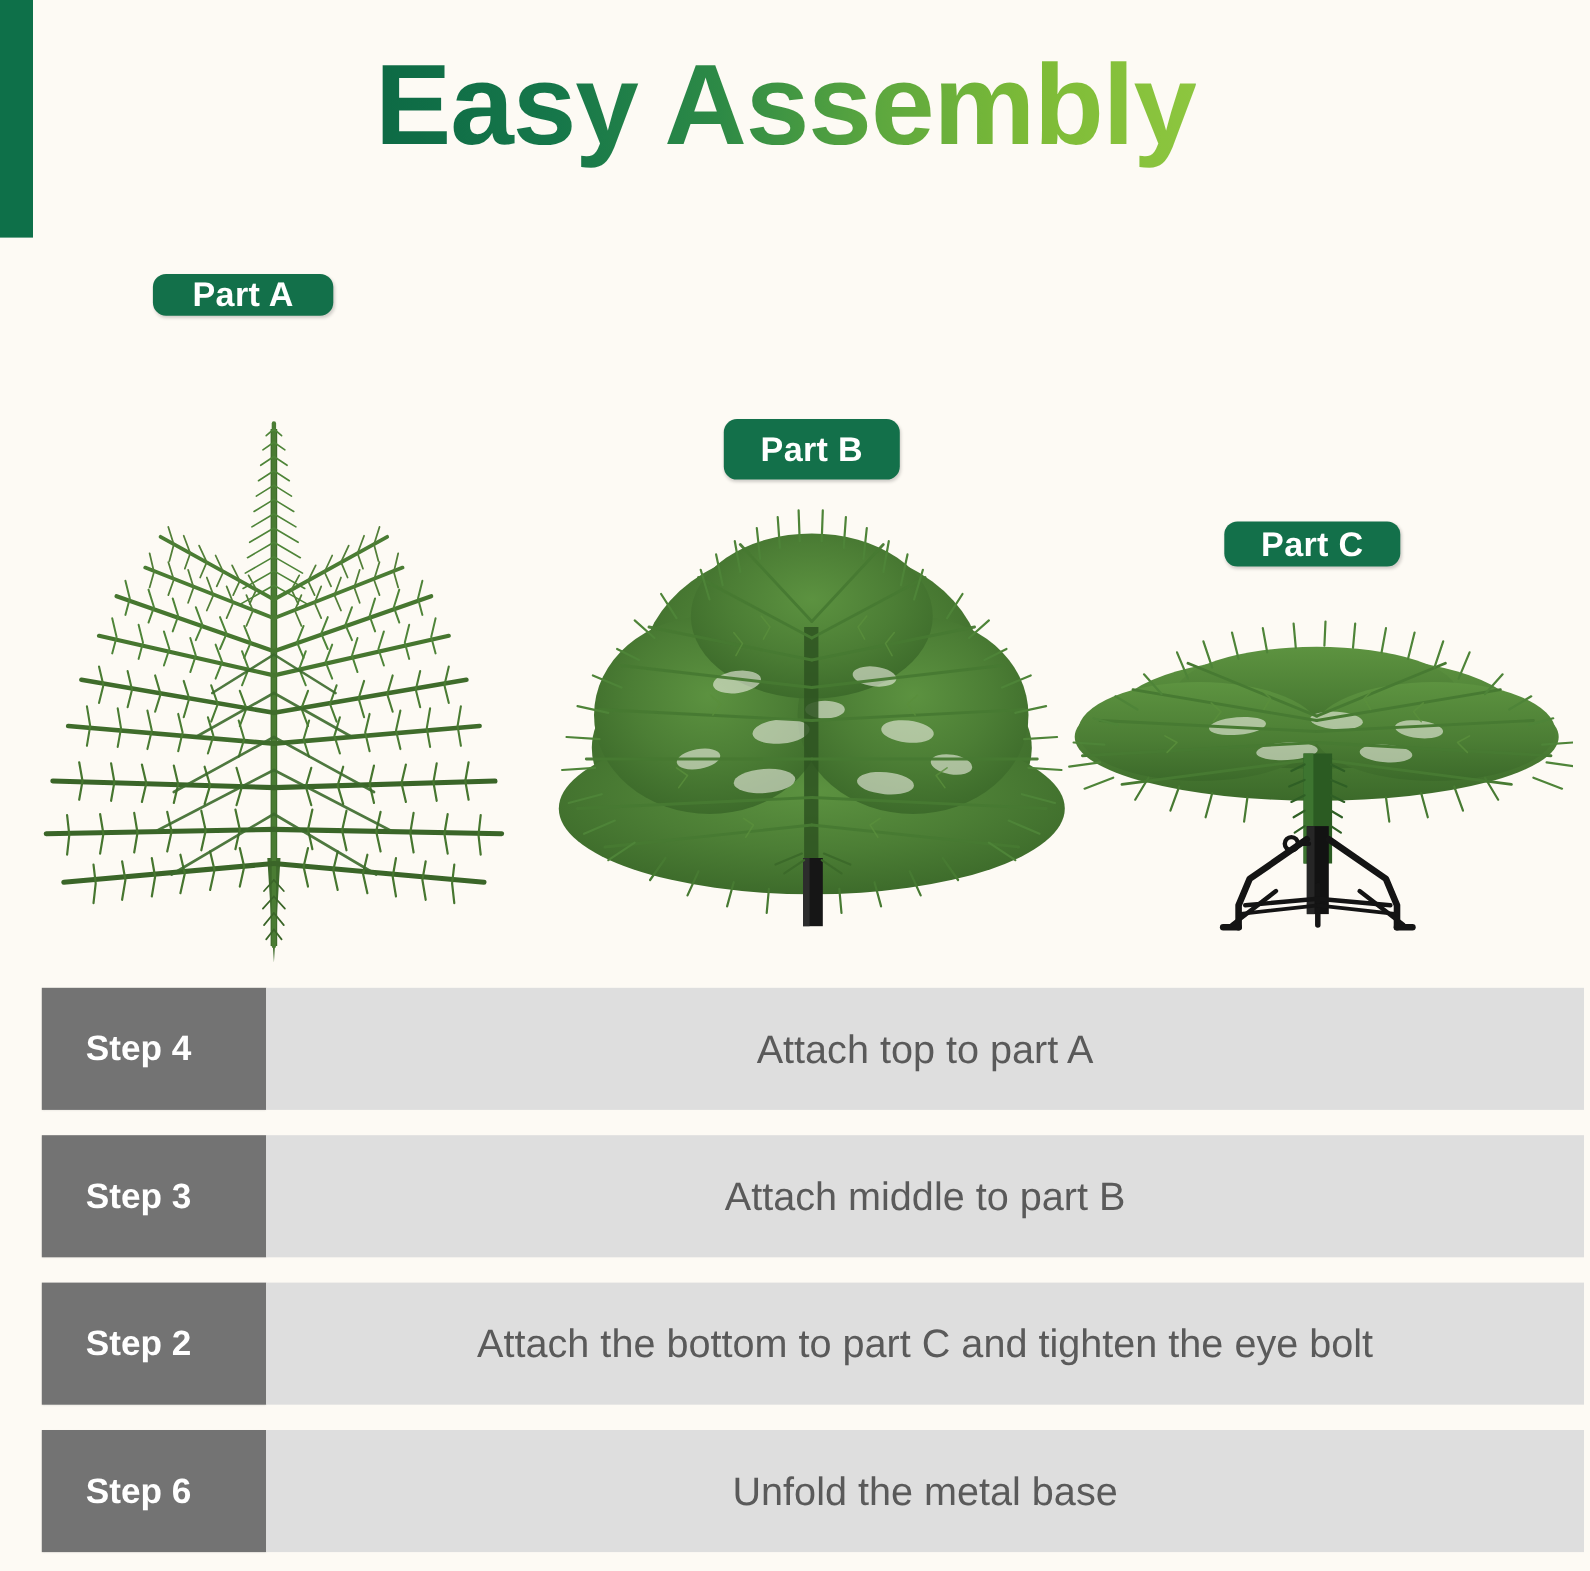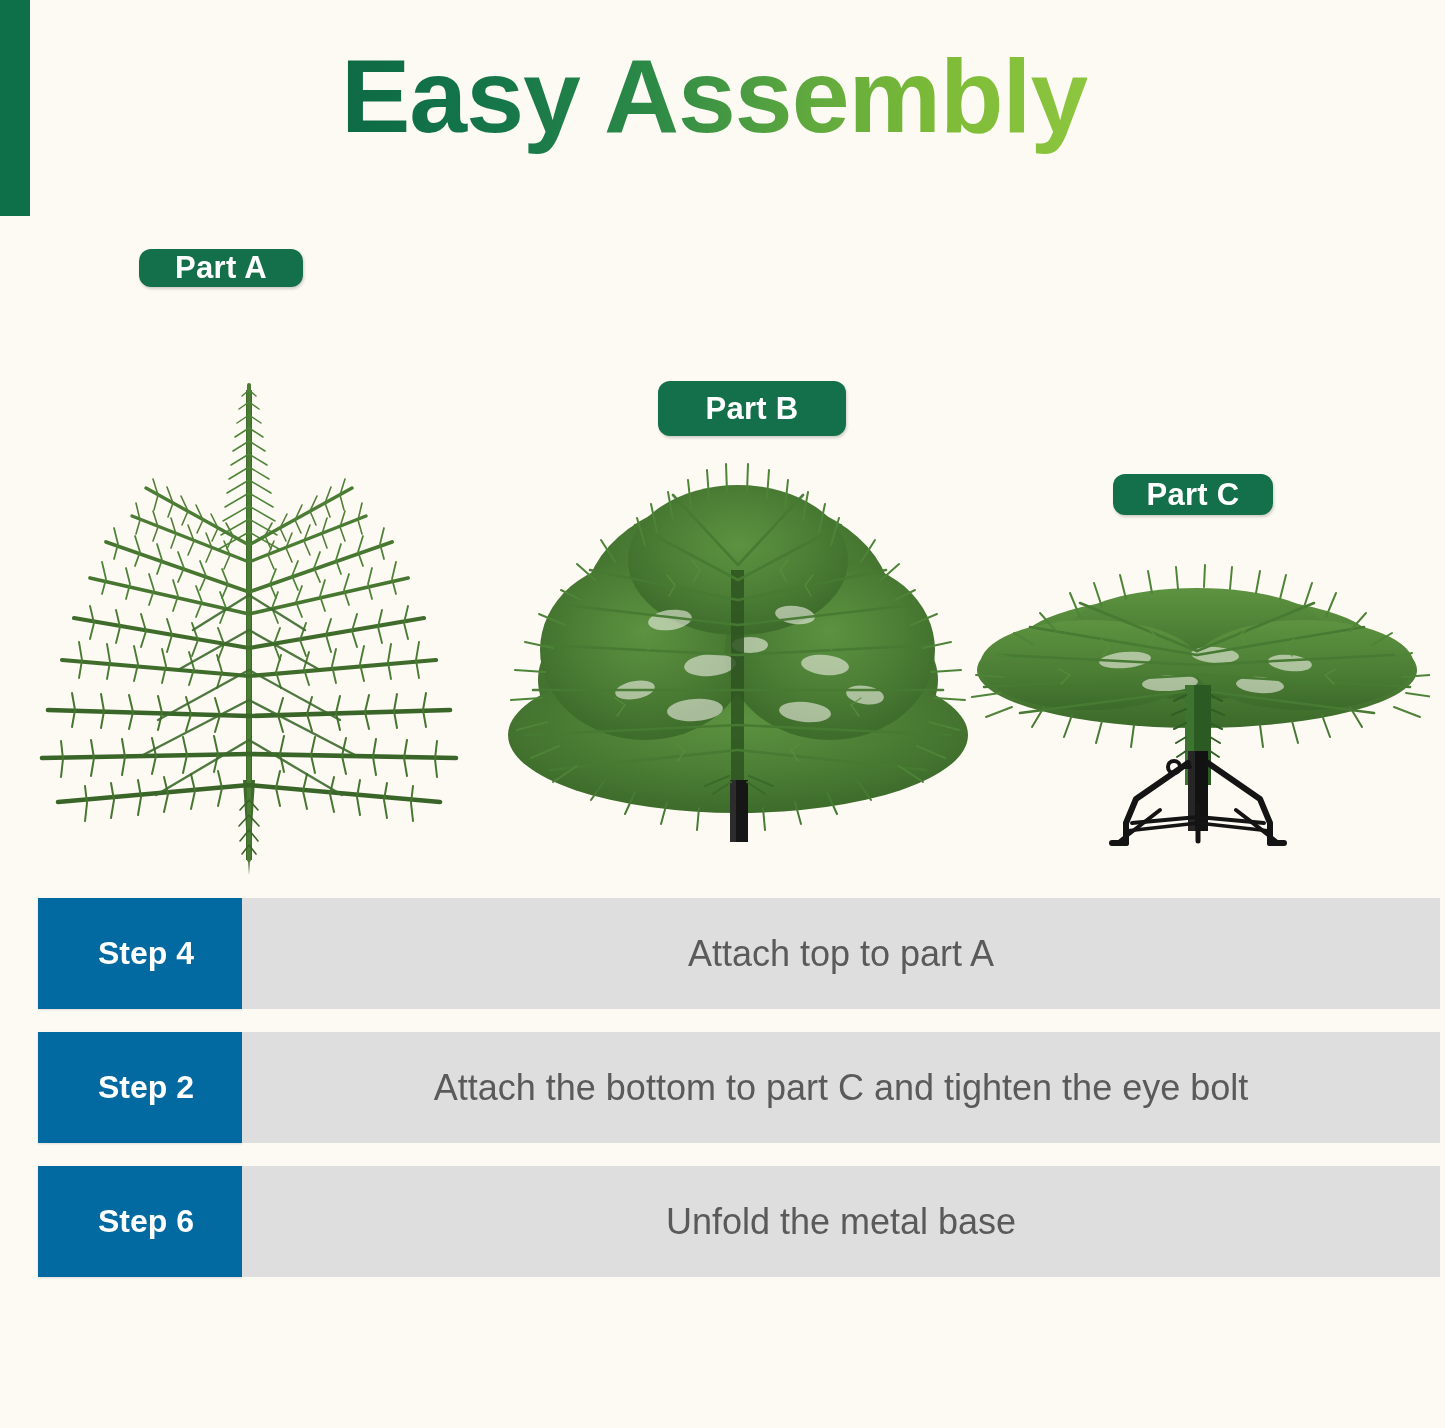--- a/index.html
+++ b/index.html
@@ -47,21 +47,21 @@
     font-size:31px;
     font-weight:bold;
     border-radius:12px;
     display:flex;
     align-items:center;
     justify-content:center;
     box-shadow:1px 2px 3px rgba(0,0,0,0.18);
     letter-spacing:0.3px;
   }
   #badge-a { left:139px; top:249px; width:164px; height:38px; }
-  #badge-b { left:658px; top:381px; width:188px; height:55px; }
+  #badge-b { left:658px; top:381px; width:160px; height:55px; }
   #badge-c { left:1113px; top:474px; width:160px; height:41px; }
 
   
   .tree-fig { position:absolute; }
   #fig-a { left:28px;  top:330px; width:445px;  height:555px; }
   #fig-b { left:495px; top:450px; width:485px;  height:435px; }
   #fig-c { left:960px; top:555px; width:470px;  height:330px; }
 
   .tree-fig svg { display:block; width:100%; height:100%; }
 
@@ -74,27 +74,27 @@
   .step-row {
     position:relative;
     display:flex;
     align-items:stretch;
     height:111px;
     margin-bottom:23px;
   }
   .step-badge {
     width:204px;
     margin-left:38px;
-    background:#0369a1;
+    background:#737373;
     color:#FFFFFF;
     font-size:32px;
     font-weight:bold;
     display:flex;
     align-items:center;
-    padding-left:60px;
+    padding-left:40px;
     flex:none;
     box-shadow:0 1px 2px rgba(0,0,0,0.12);
   }
   .step-desc {
     flex:1 1 auto;
     margin-right:5px;
     background:#DEDEDE;
     color:#5A5A5A;
     font-size:36px;
     display:flex;
@@ -538,20 +538,24 @@
     </svg>
   </div>
 
   <div id="steps">
 
     <div class="step-row">
       <div class="step-badge">Step 4</div>
       <div class="step-desc">Attach top to part A</div>
     </div>
 
+    <div class="step-row">
+      <div class="step-badge">Step 3</div>
+      <div class="step-desc">Attach middle to part B</div>
+    </div>
 
     <div class="step-row">
       <div class="step-badge">Step 2</div>
       <div class="step-desc">Attach the bottom to part C and tighten the eye bolt</div>
     </div>
 
     <div class="step-row">
       <div class="step-badge">Step 6</div>
       <div class="step-desc">Unfold the metal base</div>
     </div>

